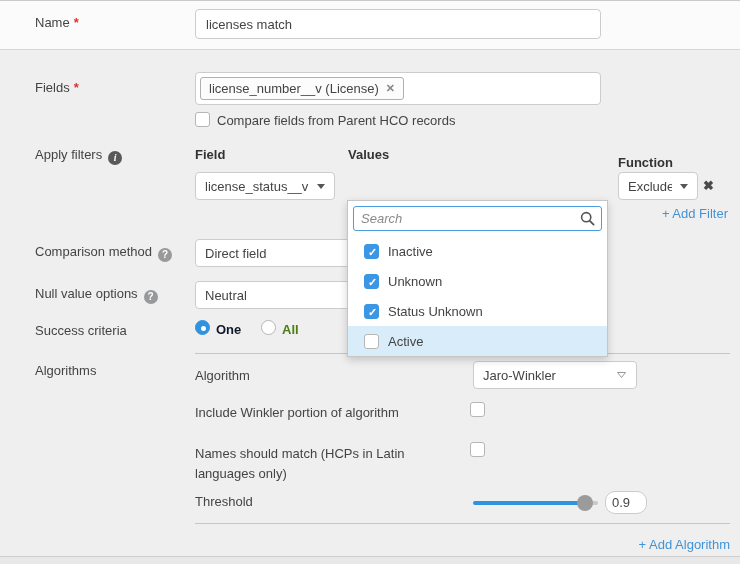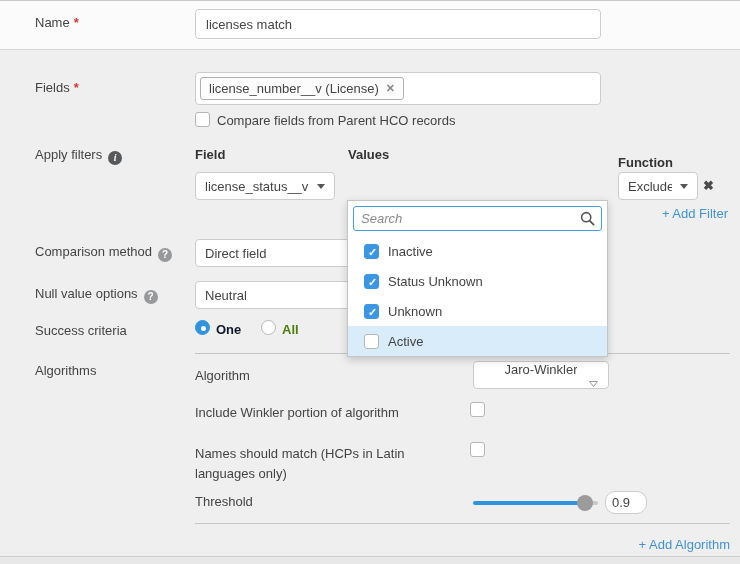--- a/index.html
+++ b/index.html
@@ -112,25 +112,25 @@
           <line x1="9.8" y1="9.8" x2="13.6" y2="13.6" stroke="#555" stroke-width="1.8" stroke-linecap="round"></line>
         </svg>
       </span>
     </div>
     <div class="option">
       <span class="cb checked"></span>
       <span>Inactive</span>
     </div>
     <div class="option">
       <span class="cb checked"></span>
-      <span>Status Unknown</span>
+      <span>Unknown</span>
     </div>
     <div class="option">
       <span class="cb checked"></span>
-      <span>Unknown</span>
+      <span>Status Unknown</span>
     </div>
     <div class="option highlighted">
       <span class="cb"></span>
       <span>Active</span>
     </div>
   </div>
 
   <div class="lbl" style="left:35px;top:243px;">
     <span>Comparison method</span><span class="badge help">?</span>
   </div>
@@ -148,21 +148,21 @@
   <div class="lbl" style="left:35px;top:322px;">Success criteria</div>
   <span class="radio selected" style="left:195px;top:319px;"></span>
   <div class="lbl" style="left:216px;top:321px;font-weight:bold;color:#0f172a;">One</div>
   <span class="radio" style="left:261px;top:319px;"></span>
   <div class="lbl" style="left:282px;top:321px;font-weight:bold;color:#4d7c0f;">All</div>
 
   <div class="divider" style="left:195px;top:352px;width:535px;"></div>
 
   <div class="lbl" style="left:35px;top:362px;">Algorithms</div>
   <div class="lbl" style="left:195px;top:367px;text-align:right;">Algorithm</div>
-  <div class="select" style="left:473px;top:360px;width:136px;flex-direction:column;">
+  <div class="select" style="left:473px;top:360px;width:164px;">
     <span class="select-text">Jaro-Winkler</span>
     <span style="margin-left:auto;display:flex;">
       <svg width="11" height="8" viewBox="0 0 11 8">
           <path d="M1.5 1.5 L5.5 6.5 L9.5 1.5 Z" fill="#fff" stroke="#999" stroke-width="1"></path>
         </svg>
     </span>
   </div>
 
   <div class="lbl" style="left:195px;top:404px;">Include Winkler portion of algorithm</div>
   <span class="cb" style="position:absolute;left:470px;top:401px;"></span>

